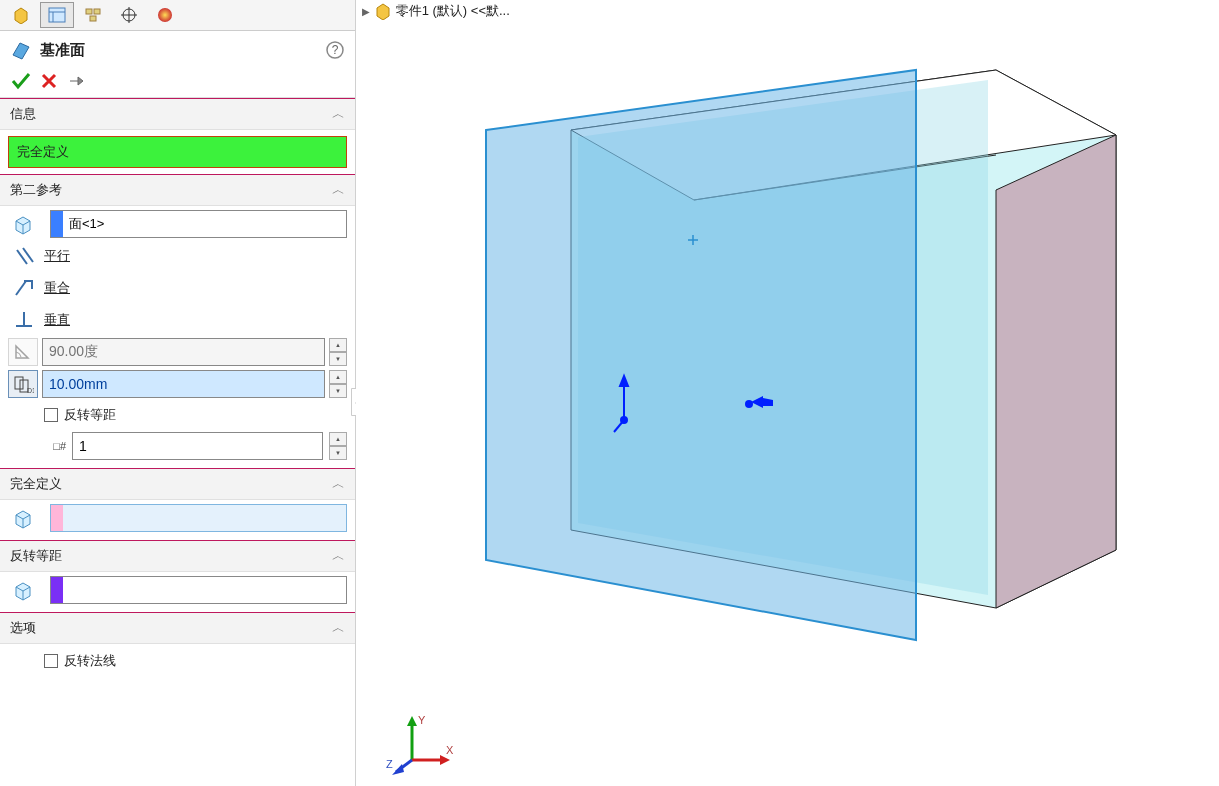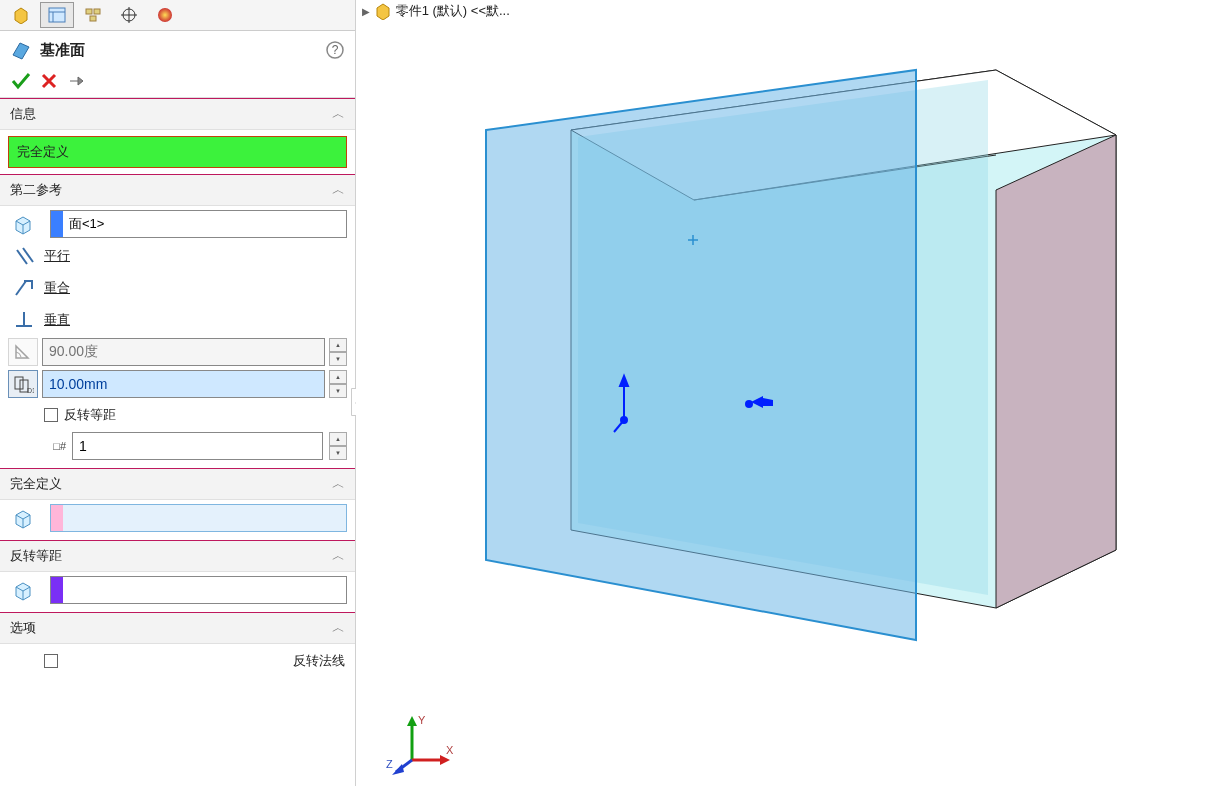--- a/index.html
+++ b/index.html
@@ -249,21 +249,21 @@
         <input value="" style="">
       </div>
     </div>
   </div>
 
   <div class="section-head">
     <span>选项</span>
     <span class="chev">︿</span>
   </div>
   <div class="section-body">
-    <div class="chk-row" style="padding-left:36px;justify-content:space-between;">
+    <div class="chk-row" style="padding-left:36px;">
       <div class="chk"></div>
       <span>反转法线</span>
     </div>
   </div>
 
   <div class="grab">◂</div>
 </div>
 
 <div class="viewport">
   <div class="tree-top">

